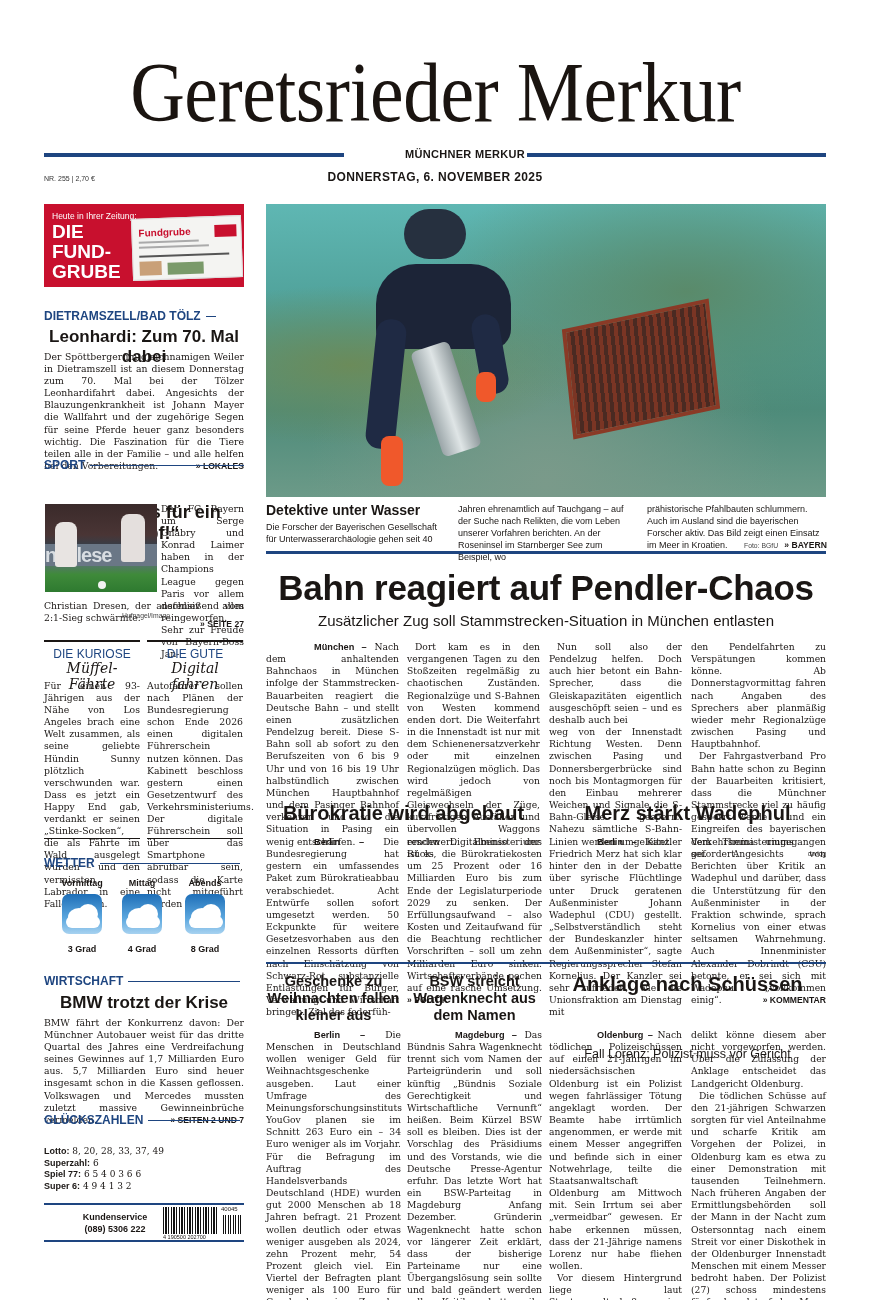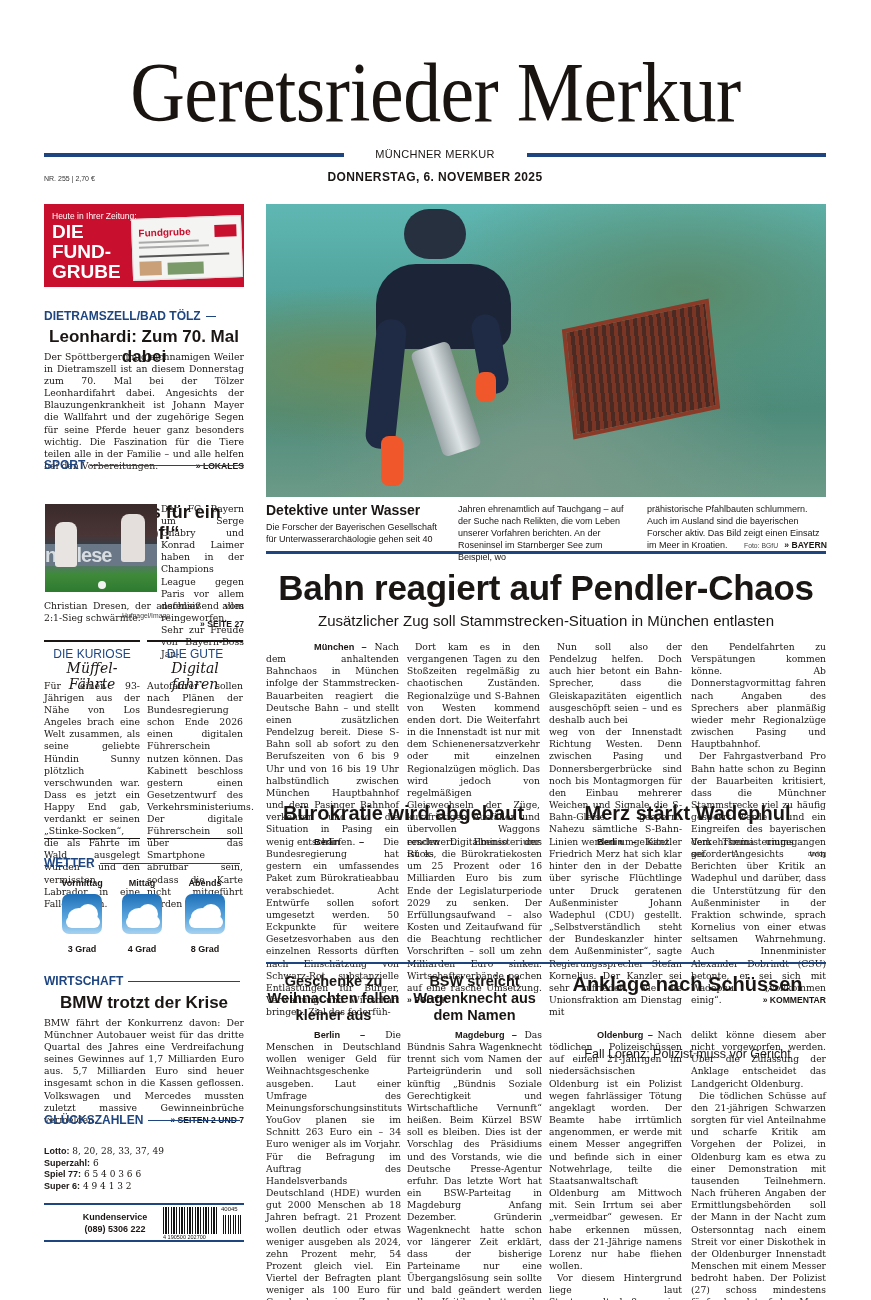--- a/index.html
+++ b/index.html
@@ -2,21 +2,21 @@
 <html><head>
 <meta charset="utf-8">
 <style>
   * { box-sizing: border-box; margin: 0; padding: 0; }
   html, body { width: 871px; height: 1300px; background: #fff; overflow: hidden; }
   body { position: relative; color: #1a1614; font-family: "DejaVu Serif", serif; }
   .abs { position: absolute; }
   .sans { font-family: "Liberation Sans", "DejaVu Sans", sans-serif; }
   .masthead-title { left: 0; width: 871px; top: 48px; text-align: center; font-family: "Liberation Serif", "DejaVu Serif", serif; font-size: 84px; line-height: 90px; color: #1a1410; letter-spacing: -0.5px; transform: scaleX(0.9); transform-origin: center; }
   .rule-blue { background: #1e4580; height: 4px; }
-  .sub-title { top: 148px; left: 345px; width: 180px; text-align: center; font-size: 11px; font-weight: normal; letter-spacing: 0.3px; }
+  .sub-title { top: 148px; left: 345px; width: 180px; text-align: right; font-size: 11px; font-weight: bold; letter-spacing: 0.3px; }
   .date-line { top: 170px; left: 280px; width: 310px; text-align: center; font-size: 12px; font-weight: bold; letter-spacing: 0.4px; }
   .issue { top: 175px; left: 44px; font-size: 7px; color: #333; }
 
   .promo { left: 44px; top: 204px; width: 200px; height: 83px; background: #c8102e; color: #fff; overflow: hidden; }
   .promo-small { position: absolute; left: 8px; top: 7px; font-size: 8.5px; }
   .promo-big { position: absolute; left: 8px; top: 18px; font-size: 19px; font-weight: bold; line-height: 20px; }
   .promo-paper { position: absolute; left: 88px; top: 13px; width: 110px; height: 62px; background: #f4f4f2; transform: rotate(-2deg); border: 1px solid #ddd; }
   .promo-paper .pp-title { position: absolute; left: 6px; top: 8px; color: #c8102e; font-size: 10px; font-weight: bold; }
   .promo-paper .pp-line { position: absolute; left: 6px; height: 2px; background: #aaa; }
   .promo-paper .pp-img { position: absolute; background: #c9a078; }

